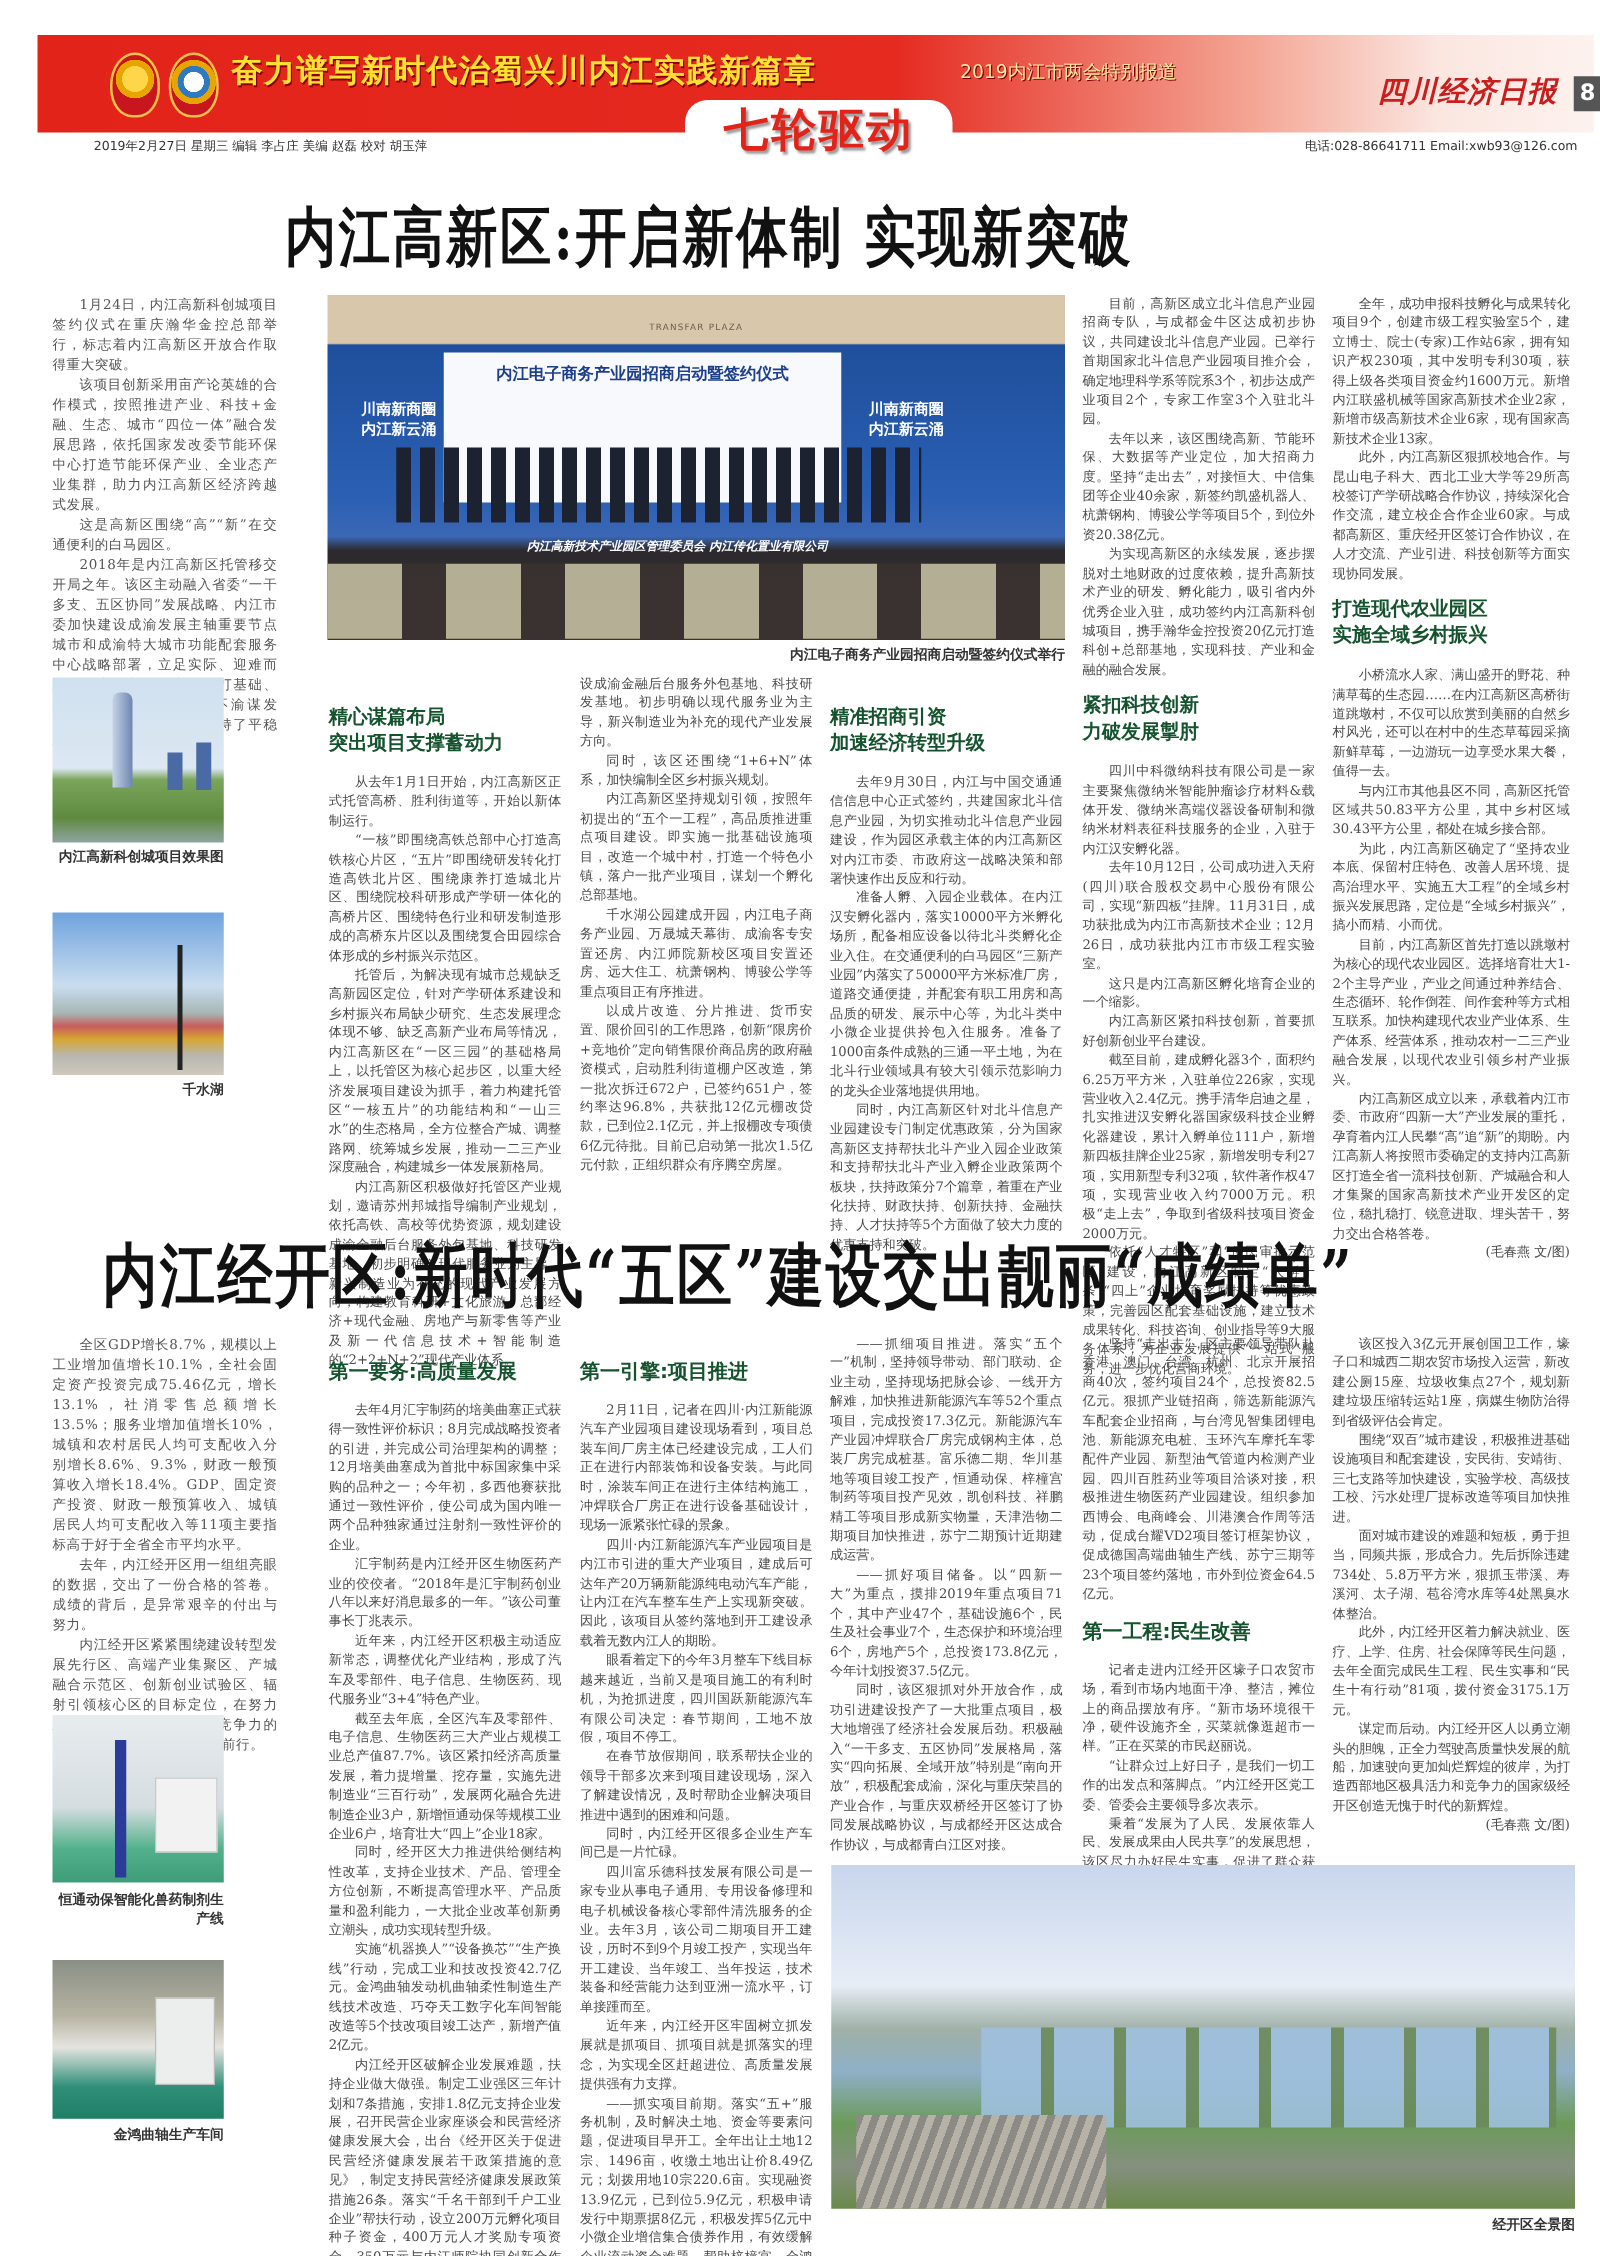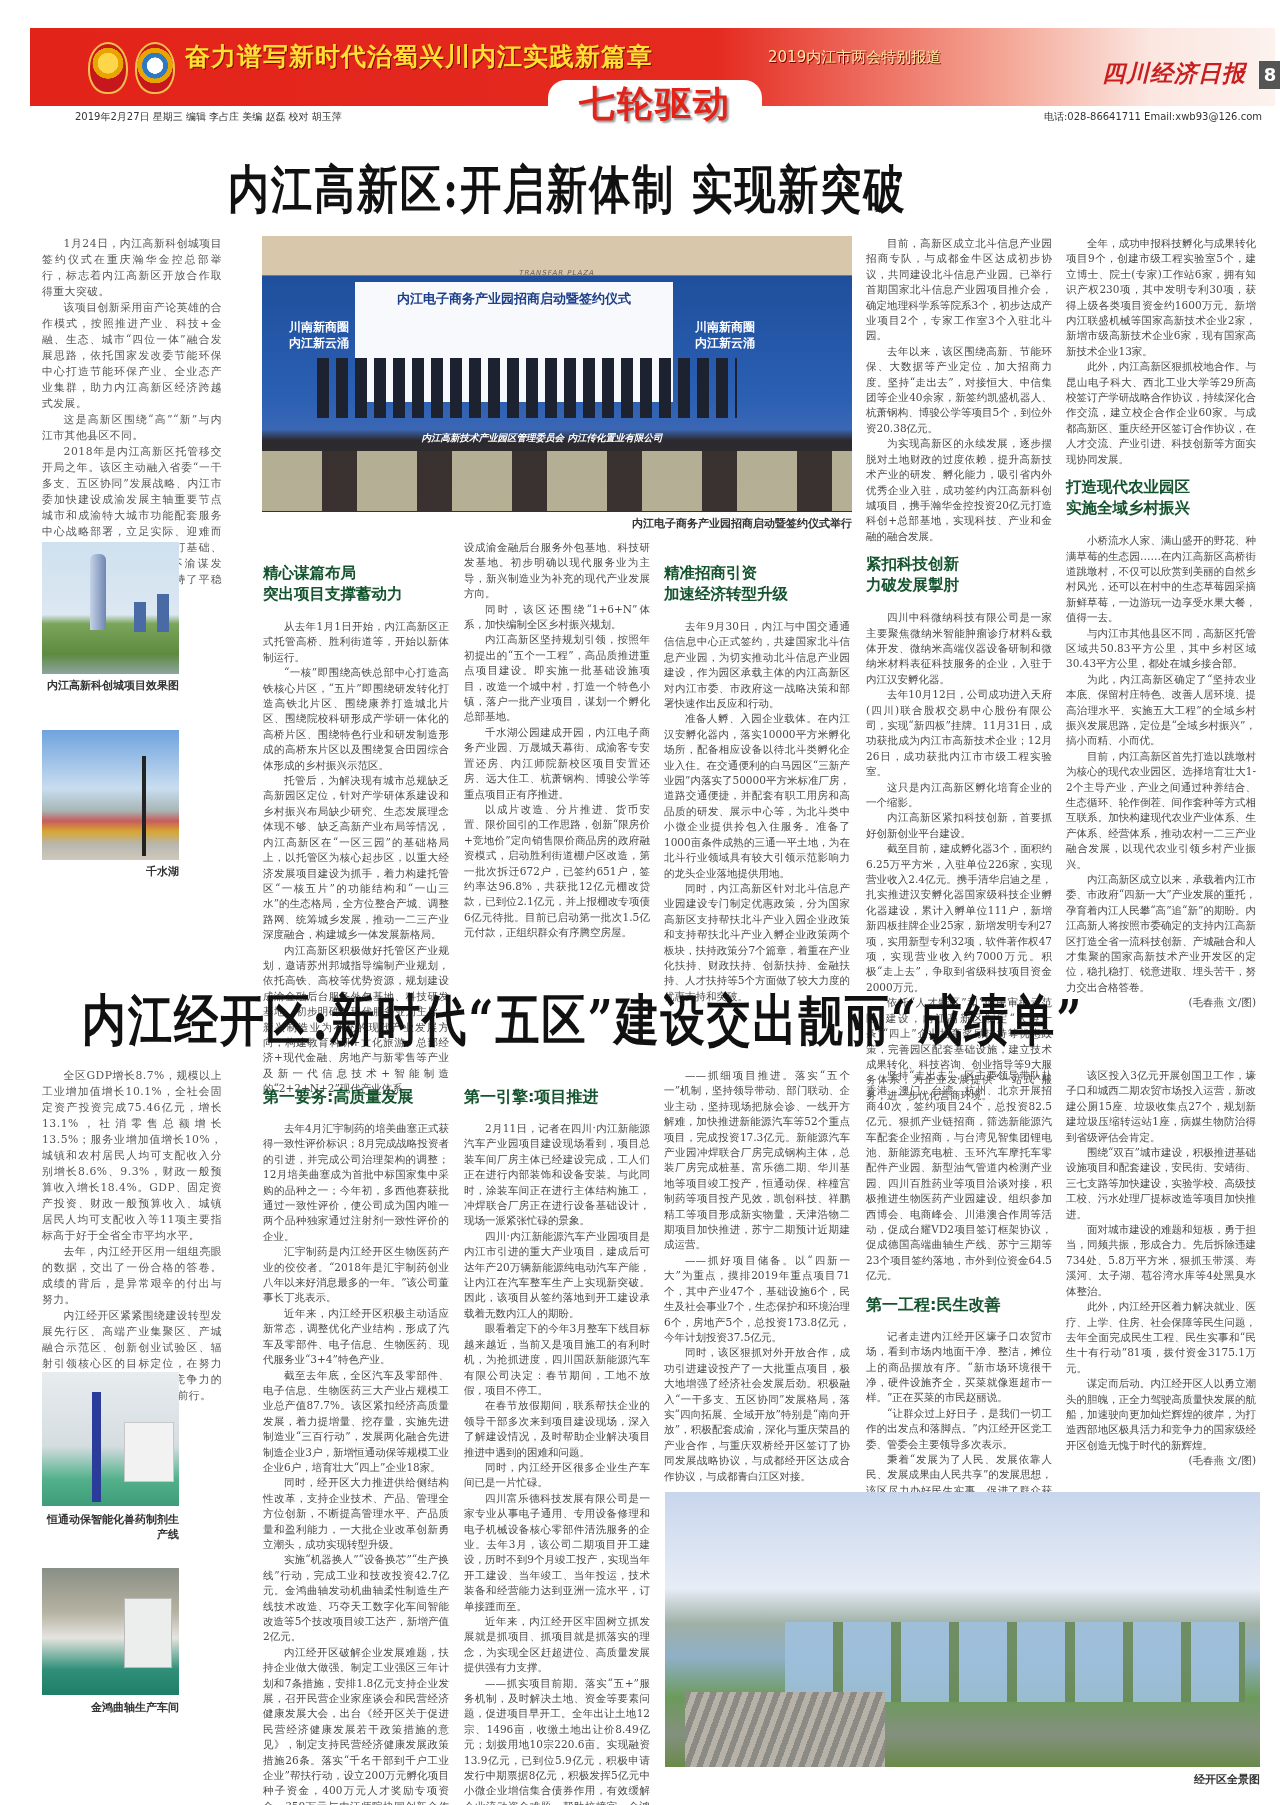--- a/index.html
+++ b/index.html
@@ -34,21 +34,21 @@
   .sub.single { font-size: 16px; }
 
   
   .photo { position: absolute; overflow: hidden; }
   .caption { position: absolute; font-family: "DejaVu Sans", sans-serif; font-weight: bold; font-size: 11px; color: #333; text-align: right; }
 
   .ph-ceremony { left: 262px; top: 236px; width: 590px; height: 276px;
     background: linear-gradient(180deg, #d9c7ac 0%, #d9c7ac 14%, #1f4f9c 14.5%, #2a5fb3 58%, #3b67b5 70%, #2c2a2e 74%, #3a3230 100%); }
   .ph-ceremony .screen { position: absolute; left: 93px; top: 46px; width: 318px; height: 120px; background: #f7f9fc; }
   .ph-ceremony .screen-title { position: absolute; left: 0; right: 0; top: 8px; text-align: center; font-family: "DejaVu Sans", sans-serif; font-weight: bold; font-size: 13px; color: #1e3f8a; }
-  .ph-ceremony .plaza { position: absolute; left: 0; right: 0; top: 33px; text-align: center; font-family: "DejaVu Sans", sans-serif; font-size: 7px; color: #6a5d4d; letter-spacing: 1px; font-style: italic; }
+  .ph-ceremony .plaza { position: absolute; left: 0; right: 0; top: 22px; text-align: center; font-family: "DejaVu Sans", sans-serif; font-size: 7px; color: #6a5d4d; letter-spacing: 1px; }
   .ph-ceremony .side { position: absolute; top: 83px; font-family: "DejaVu Sans", sans-serif; font-weight: bold; font-size: 12px; color: #fff; line-height: 16px; text-align: center; }
   .ph-ceremony .side.l { left: 22px; }
   .ph-ceremony .side.r { left: 428px; }
   .ph-ceremony .stage-text { position: absolute; left: 150px; top: 196px; width: 260px; text-align: center; font-family: "DejaVu Sans", sans-serif; font-style: italic; font-weight: bold; font-size: 9.5px; color: #fff; line-height: 12px; }
   .ph-ceremony .people { position: absolute; left: 55px; top: 122px; width: 420px; height: 60px; background: repeating-linear-gradient(90deg, #1d2230 0 12px, transparent 12px 19px); }
   .ph-ceremony .chairs { position: absolute; left: 0; right: 0; top: 215px; height: 60px; background: repeating-linear-gradient(90deg, #cbc6a6 0 60px, #3a3230 60px 95px); opacity: .85; }
 
   .ph-tower { left: 42px; top: 542px; width: 137px; height: 132px; background: linear-gradient(180deg, #cfe0ef 0%, #dce8f2 55%, #7aa55b 62%, #5e8a3f 85%, #8ea4a0 100%); }
   .ph-tower .t1 { position: absolute; left: 48px; top: 12px; width: 16px; height: 76px; background: linear-gradient(90deg, #c5d3e6, #6f86b2); border-radius: 6px 6px 0 0; }
   .ph-tower .t2 { position: absolute; left: 92px; top: 60px; width: 12px; height: 30px; background: #4a6aa5; }
@@ -78,21 +78,21 @@
 <div class="section-tab"></div>
 <div class="section-title">七轮驱动</div>
 <div class="meta-left">2019年2月27日 星期三  编辑 李占庄  美编 赵磊  校对 胡玉萍</div>
 <div class="meta-right">电话:028-86641711  Email:xwb93@126.com</div>
 
 <div class="headline h1">内江高新区:开启新体制  实现新突破</div>
 
 <div class="col lead" style="left:42px; top:236px; width:180px;">
   <p>1月24日，内江高新科创城项目签约仪式在重庆瀚华金控总部举行，标志着内江高新区开放合作取得重大突破。</p>
   <p>该项目创新采用亩产论英雄的合作模式，按照推进产业、科技+金融、生态、城市“四位一体”融合发展思路，依托国家发改委节能环保中心打造节能环保产业、全业态产业集群，助力内江高新区经济跨越式发展。</p>
-  <p>这是高新区围绕“高”“新”与内江市其他县区不同。</p>
+  <p>这是高新区围绕“高”“新”在交通便利的白马园区。</p>
   <p>2018年是内江高新区托管移交开局之年。该区主动融入省委“一干多支、五区协同”发展战略、内江市委加快建设成渝发展主轴重要节点城市和成渝特大城市功能配套服务中心战略部署，立足实际、迎难而上、务实创新，持之以恒打基础、全力以赴抓建设、矢志不渝谋发展，经济社会各方面均保持了平稳健康发展势头。</p>
 </div>
 
 <div class="photo ph-ceremony">
   <div class="plaza">TRANSFAR PLAZA</div>
   <div class="screen">
     <div class="screen-title">内江电子商务产业园招商启动暨签约仪式</div>
   </div>
   <div class="side l" style="width:70px;">川南新商圈 内江新云涌</div>
   <div class="side r" style="width:70px;">川南新商圈 内江新云涌</div>

